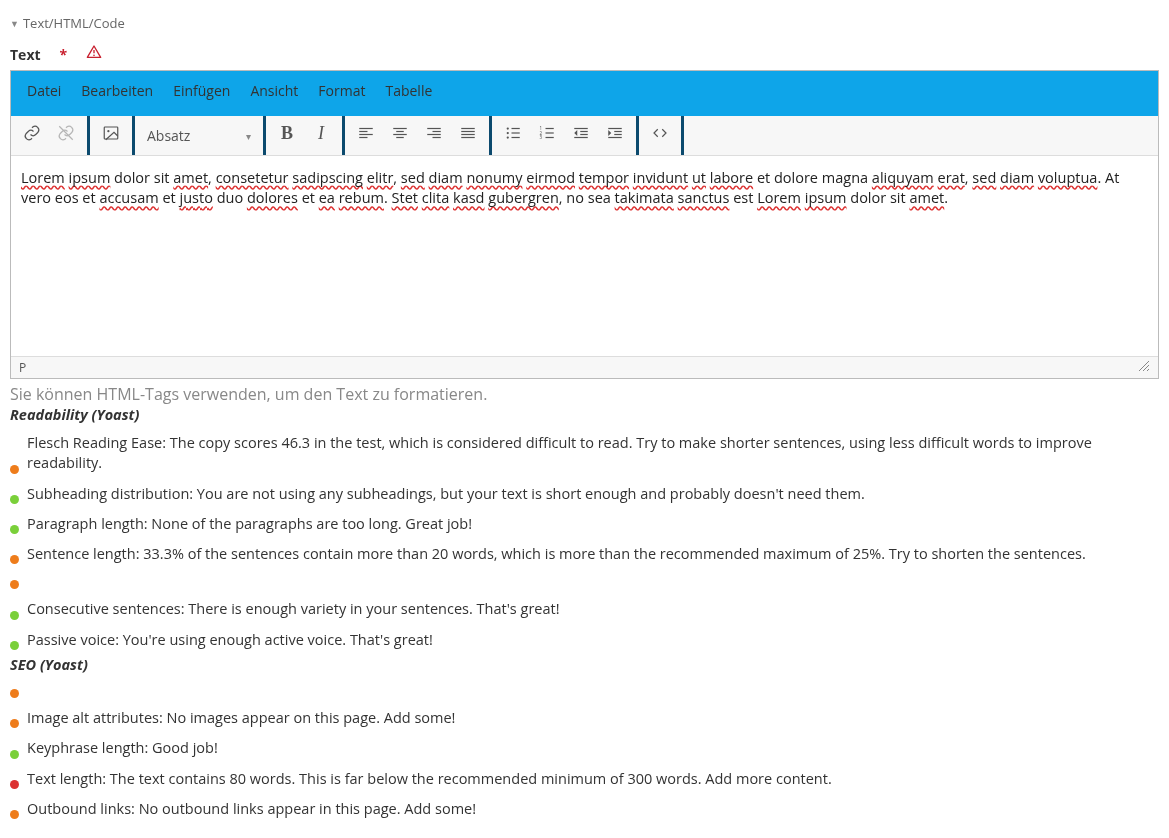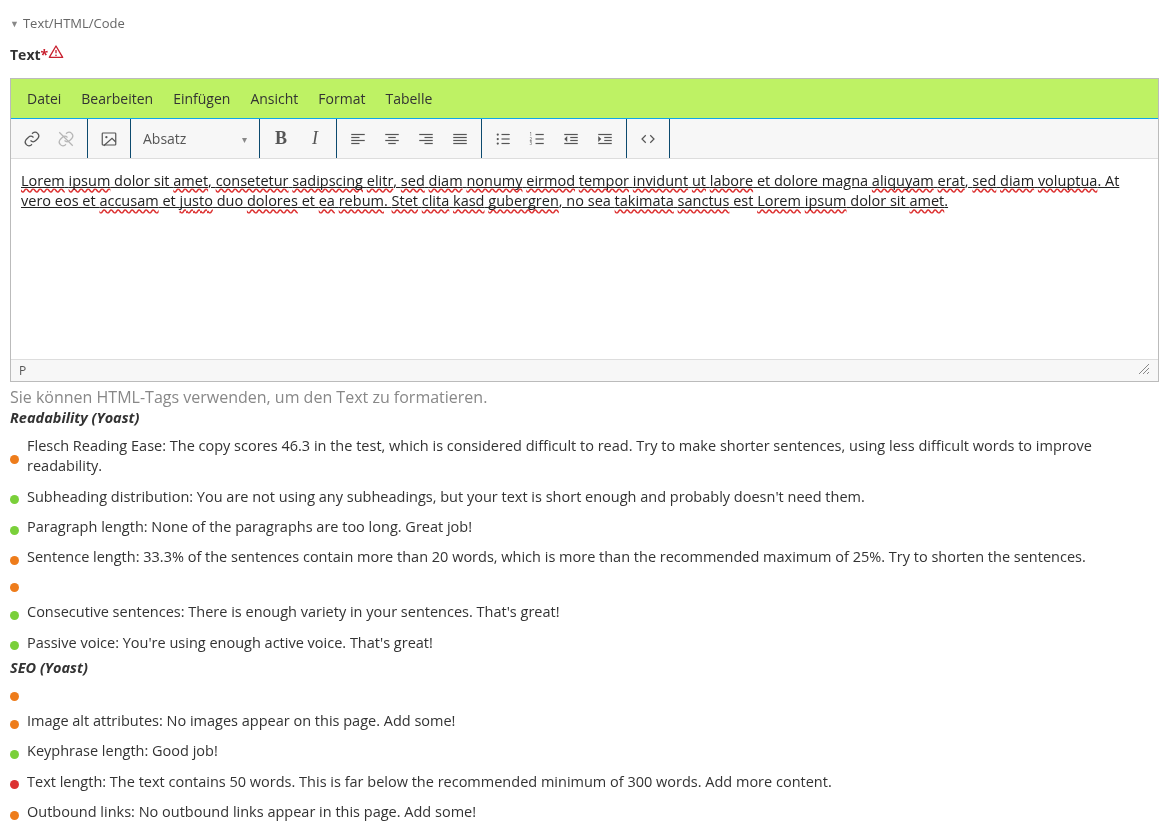--- a/index.html
+++ b/index.html
@@ -19,55 +19,54 @@
     align-items: center;
   }
   .section-header .caret {
     font-size: 9px;
     margin-right: 4px;
     color: #888;
   }
   .field-label {
     font-weight: bold;
     font-size: 14px;
-    margin-bottom: 14px;
-    display: flex;
-    align-items: center;
-    gap: 0;
+    margin-bottom: 6px;
+    display: flex;
+    align-items: center;
+    gap: 19px;
     text-align: right;
   }
   .field-label .required { color: #c8202f; }
   .warn-icon svg { width: 16px; height: 16px; }
   .editor-wrapper {
     border: 1px solid #bbb;
     background: #fff;
   }
   .menu-bar {
     display: flex;
     padding: 4px 6px;
-    background: #bef264;
-    border-bottom: 1px solid #0ea5e9;
+    background: #0ea5e9;
+    border-bottom: 6px solid #0ea5e9;
   }
   .menu-item {
     padding: 6px 10px;
     color: #333;
     font-size: 14px;
     cursor: pointer;
   }
   .toolbar {
     display: flex;
     align-items: stretch;
     background: #f7f7f7;
     border-bottom: 1px solid #ddd;
     height: 40px;
   }
   .tb-group {
     display: flex;
-    align-items: center;
-    border-right: 1px solid #0c4a6e;
+    border-right: 3px solid #0c4a6e;
     padding: 0 4px;
   }
   .tb-btn {
     width: 34px;
     height: 34px;
     display: flex;
     align-items: center;
     justify-content: center;
     cursor: pointer;
     color: #555;
@@ -85,21 +84,20 @@
     color: #555;
     cursor: pointer;
   }
   .format-select .chev { font-size: 10px; color: #888; }
   .editor-content {
     padding: 12px 10px;
     min-height: 200px;
     font-size: 14.5px;
     line-height: 1.4;
     color: #222;
-    text-decoration: underline;
   }
   .editor-content .spell {
     text-decoration: underline wavy #d33;
     text-decoration-skip-ink: none;
     text-underline-offset: 2px;
   }
   .status-bar {
     border-top: 1px solid #ddd;
     background: #f7f7f7;
     padding: 2px 8px;
@@ -121,21 +119,21 @@
     font-size: 14.5px;
     font-style: italic;
   }
   .analysis-list {
     list-style: none;
     padding: 0;
     margin: 0;
   }
   .analysis-list li {
     display: flex;
-    align-items: center;
+    align-items: flex-end;
     padding: 5px 0;
     font-size: 14.5px;
     line-height: 1.4;
   }
   .bullet {
     width: 9px;
     height: 9px;
     border-radius: 50%;
     flex-shrink: 0;
     margin-top: 6px;
@@ -356,19 +354,19 @@
     <li>
       <span class="bullet b-orange"></span>
       <span>Image alt attributes: No images appear on this page. Add some!</span>
     </li>
     <li>
       <span class="bullet b-green"></span>
       <span>Keyphrase length: Good job!</span>
     </li>
     <li>
       <span class="bullet b-red"></span>
-      <span>Text length: The text contains 50 words. This is far below the recommended minimum of 300 words. Add more content.</span>
+      <span>Text length: The text contains 80 words. This is far below the recommended minimum of 300 words. Add more content.</span>
     </li>
     <li>
       <span class="bullet b-orange"></span>
       <span>Outbound links: No outbound links appear in this page. Add some!</span>
     </li>
   </ul>
 
 </body></html>

